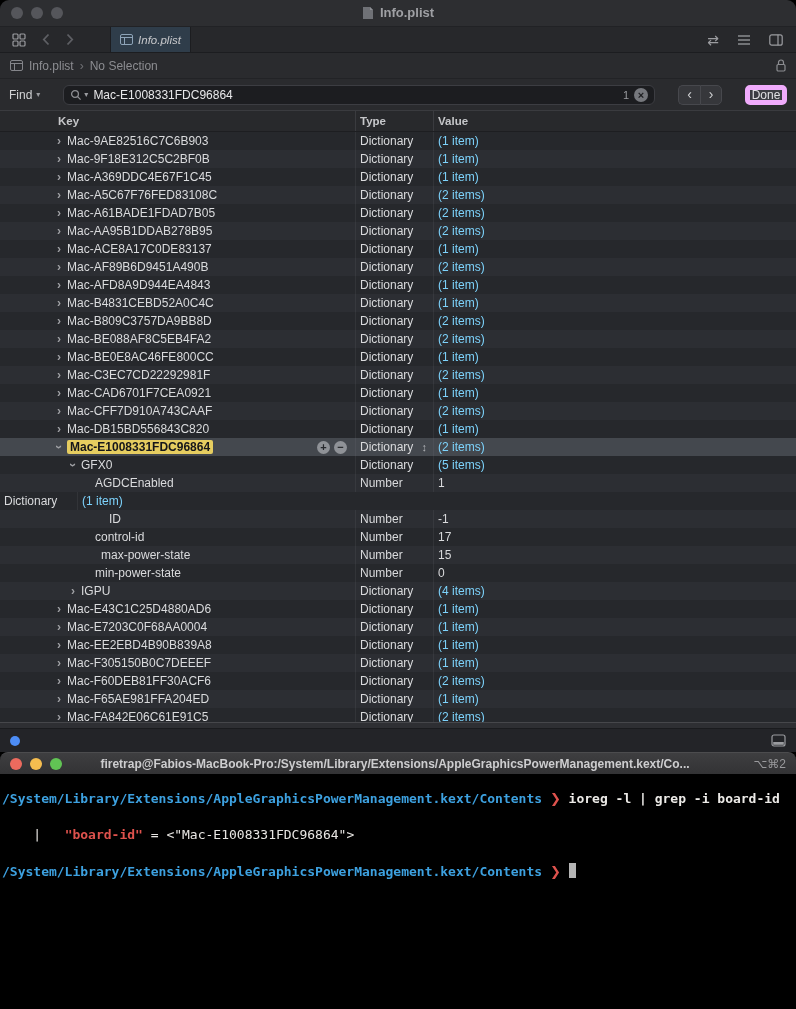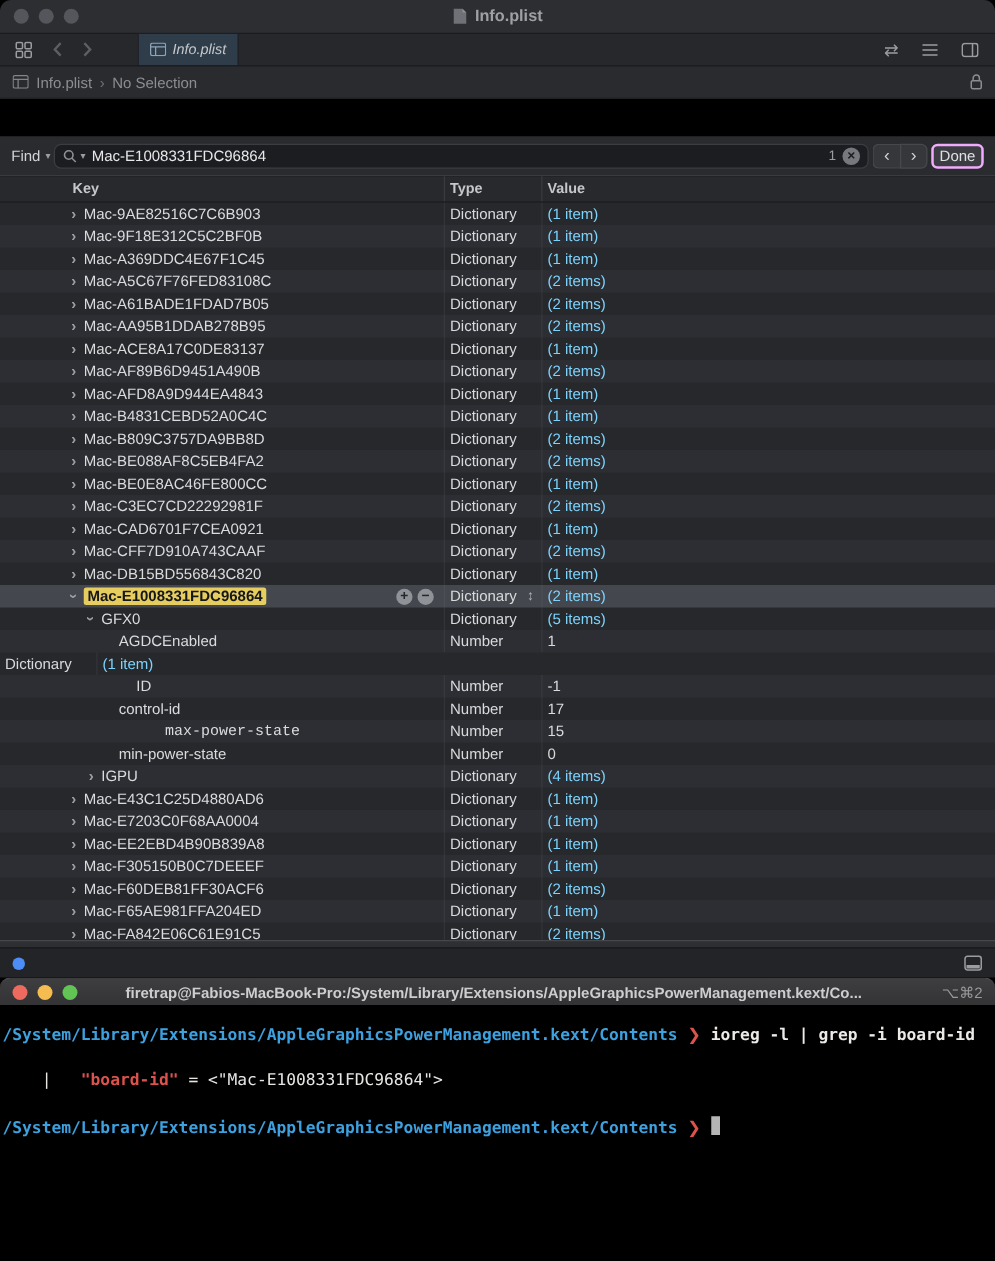--- a/index.html
+++ b/index.html
@@ -23,36 +23,36 @@
     gap:5px; color:#c7c8cb; font-size:11.5px; font-style:italic; }
   .tb-right { margin-left:auto; display:flex; align-items:center; gap:18px; padding-right:13px; }
   .icon-glyph { color:#9b9ca0; font-size:14px; line-height:1; font-style:normal; }
 
   .jumpbar { height:26px; background:#2a2b2e; border-bottom:1px solid #222326;
     display:flex; align-items:center; gap:6px; padding:0 10px; font-size:12px; color:#8c8d91; flex:none; }
   .jb-sep { color:#6f7074; }
   .jb-lock { margin-left:auto; display:flex; }
 
   .findbar { height:32px; background:#2a2b2e; border-bottom:1px solid #3a3b3f;
-    display:flex; align-items:center; gap:3px; padding:0 9px; flex:none;margin-top:30px; }
+    display:flex; align-items:center; gap:23px; padding:0 9px; flex:none; }
   .find-dd { display:flex; align-items:center; gap:4px; color:#d2d3d5; font-size:12px; }
   .dd-caret { color:#9b9ca0; font-size:8px; }
   .search-field { flex:1; height:20px; background:#1c1d20; border:1px solid #3c3d42;
     border-radius:6px; display:flex; align-items:center; padding:0 6px; gap:5px; }
   .mag-wrap { display:flex; align-items:center; gap:2px; }
   .query { flex:1; color:#e8e8ea; font-size:12px; white-space:nowrap; overflow:hidden; }
   .match-count { color:#9a9b9f; font-size:11px; }
   .clear-btn { width:14px; height:14px; border-radius:50%; background:#76787d; color:#1c1d20;
     font-size:11px; line-height:14px; text-align:center; font-weight:700; flex:none; }
   .navgroup { display:flex; }
   .nav-btn { width:22px; height:20px; background:#36373b; border:1px solid #47484d;
     color:#d2d3d5; font-size:14px; display:flex; align-items:center; justify-content:center; padding-bottom:2px; }
   .nav-btn.prev { border-radius:5px 0 0 5px; border-right:none; }
   .nav-btn.next { border-radius:0 5px 5px 0; }
-  .done-btn { width:42px; height:20px; background:#3b3d42; border:2px solid #f0abfc; border-radius:5px;
+  .done-btn { width:42px; height:20px; background:#3b3d42; border:5px solid #f0abfc; border-radius:5px;
     color:#dfe0e2; font-size:12px; display:flex; align-items:center; justify-content:center; }
 
   .thead { height:21px; background:#28292c; border-bottom:1px solid #1d1e21; display:flex; flex:none;
     font-size:11.5px; font-weight:700; color:#c6c7ca; }
   .th { display:flex; align-items:center; height:100%; }
   .th-key { width:356px; padding-left:58px; border-right:1px solid #3a3b3f; }
   .th-type { width:78px; padding-left:4px; border-right:1px solid #3a3b3f; }
   .th-value { flex:1; padding-left:4px; }
 
   .rows { height:590px; overflow:hidden; background:#26282c; flex:none; }
@@ -520,21 +520,21 @@
     </div>
     <div class="cell cell-type">
       <span class="type-text">Number</span>
 
     </div>
     <div class="cell cell-value">
       <span class="value-text">17</span>
     </div>
   </div>
         <div class="row alt">
-    <div class="cell cell-key" style="padding-left: 117px; font-family: Liberation Mono, monospace;">
+    <div class="cell cell-key" style="padding-left: 86px;">
       <span class="disc" style="visibility: hidden;">›</span>
       <span class="key-text">max-power-state</span>
 
     </div>
     <div class="cell cell-type">
       <span class="type-text">Number</span>
 
     </div>
     <div class="cell cell-value">
       <span class="value-text">15</span>

